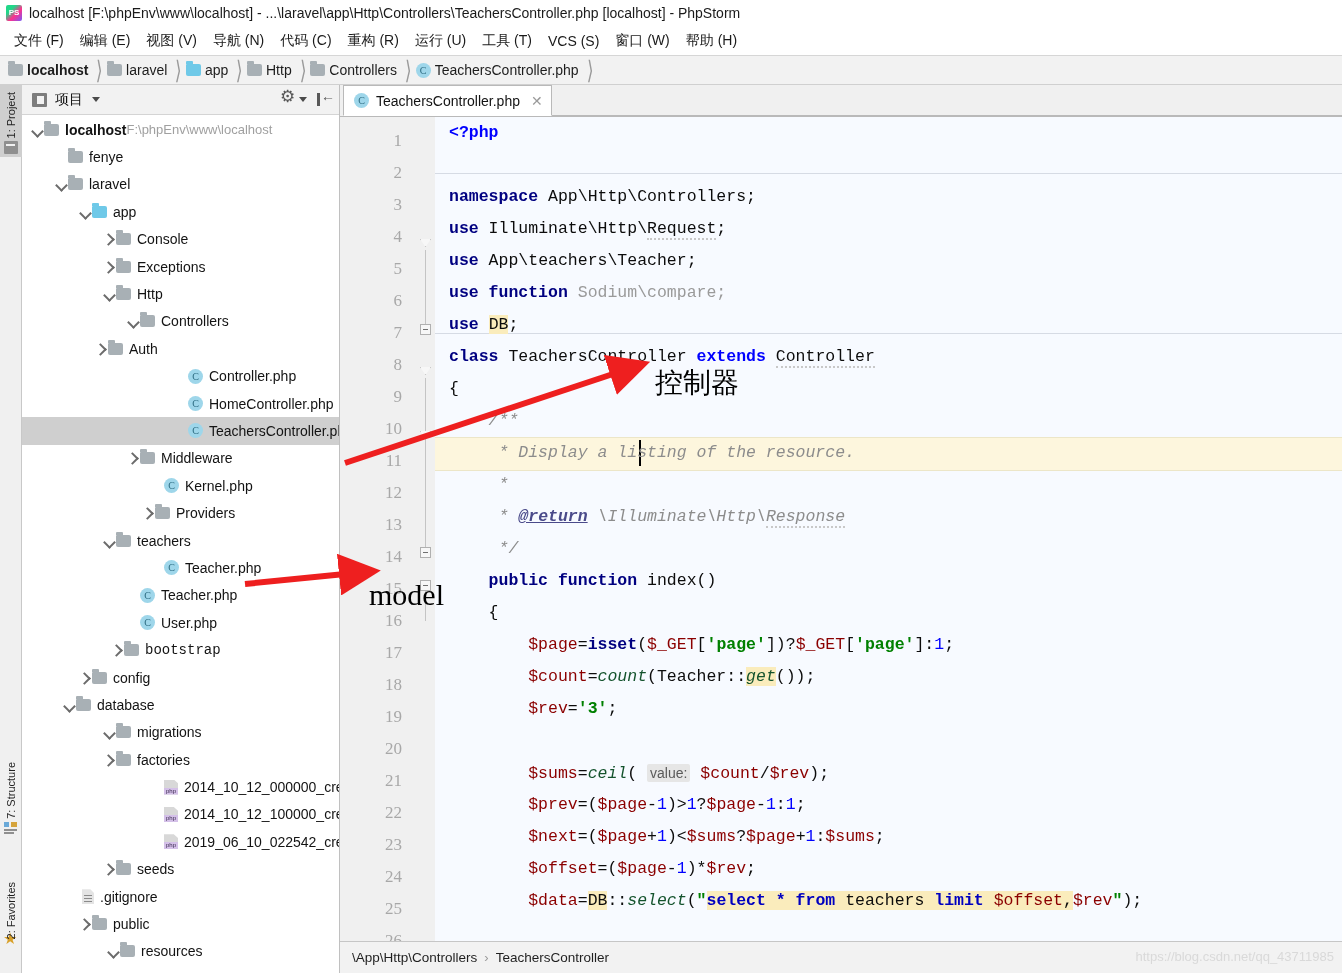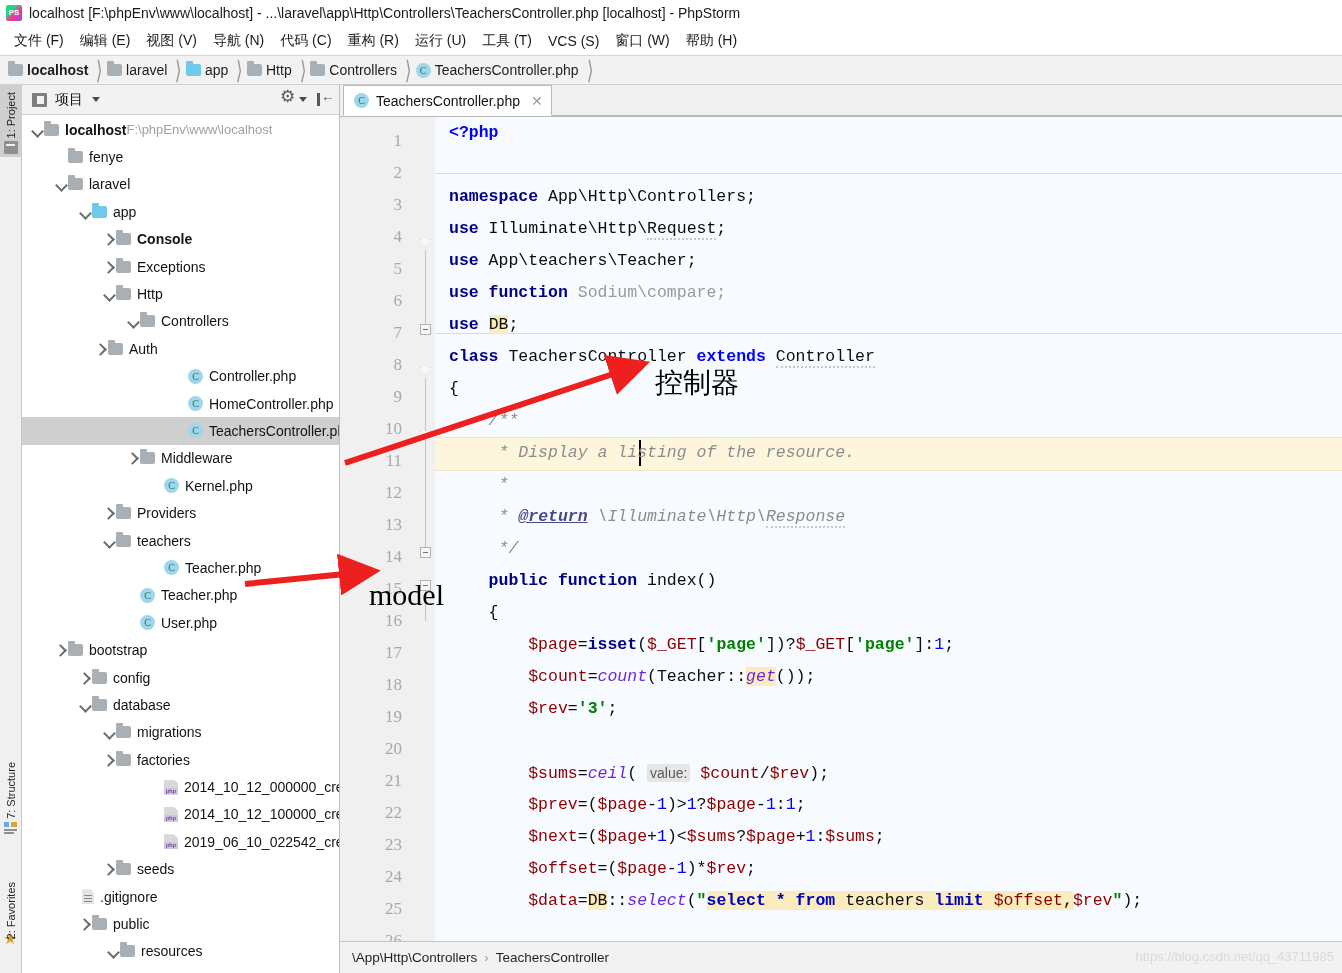--- a/index.html
+++ b/index.html
@@ -488,21 +488,21 @@
 
   
   .kw  { color: #000080; font-weight: bold; }
   .kw2 { color: #0000ff; font-weight: bold; }
   .plain { color: #0c0c0c; }
   .cmt { color: #8c8c8c; font-style: italic; }
   .cmt-tag { color: #4a4a8a; font-style: italic; font-weight: bold; text-decoration: underline; }
   .str { color: #008000; font-weight: bold; }
   .var { color: #8b0000; }
   .num { color: #0000ff; }
-  .fn  { color: #6d28d9; font-style: italic; }
+  .fn  { color: #14532d; font-style: italic; }
   .gray { color: #9a9a9a; }
   .mark { background: #faecbc; }
   .sqlkw { color: #0000c0; font-weight: bold; }
   .hintbox {
     background: #e6e6e6;
     color: #5a5a5a;
     font-size: 14px;
     padding: 1px 3px;
     border-radius: 2px;
     font-family: "Liberation Sans", sans-serif;
@@ -686,28 +686,28 @@
         <div class="tnode" style="padding-left: 32px;">
           <span class="arrow down"></span>
           <span class="folder-ico"></span>
           <span class="tlabel">laravel</span>
         </div>
         <div class="tnode" style="padding-left: 56px;">
           <span class="arrow down"></span>
           <span class="folder-ico blue"></span>
           <span class="tlabel">app</span>
         </div>
-        <div class="tnode" style="padding-left: 80px; font-weight: bold;">
-          <span class="arrow right"></span>
-          <span class="folder-ico"></span>
-          <span class="tlabel">Console</span>
-        </div>
         <div class="tnode" style="padding-left: 80px;">
           <span class="arrow right"></span>
           <span class="folder-ico"></span>
+          <span class="tlabel">Console</span>
+        </div>
+        <div class="tnode" style="padding-left: 80px;">
+          <span class="arrow right"></span>
+          <span class="folder-ico"></span>
           <span class="tlabel">Exceptions</span>
         </div>
         <div class="tnode" style="padding-left: 80px;">
           <span class="arrow down"></span>
           <span class="folder-ico"></span>
           <span class="tlabel">Http</span>
         </div>
         <div class="tnode" style="padding-left: 104px;">
           <span class="arrow down"></span>
           <span class="folder-ico"></span>
@@ -736,21 +736,21 @@
         <div class="tnode" style="padding-left: 104px;">
           <span class="arrow right"></span>
           <span class="folder-ico"></span>
           <span class="tlabel">Middleware</span>
         </div>
         <div class="tnode" style="padding-left: 128px;">
           <span class="arrow"></span>
           <span class="class-ico">C</span>
           <span class="tlabel">Kernel.php</span>
         </div>
-        <div class="tnode" style="padding-left: 80px;">
+        <div class="tnode" style="padding-left: 103px; margin-left: 16px;">
           <span class="arrow right"></span>
           <span class="folder-ico"></span>
           <span class="tlabel">Providers</span>
         </div>
         <div class="tnode" style="padding-left: 80px;">
           <span class="arrow down"></span>
           <span class="folder-ico"></span>
           <span class="tlabel">teachers</span>
         </div>
         <div class="tnode" style="padding-left: 128px;">
@@ -761,31 +761,31 @@
         <div class="tnode" style="padding-left: 104px;">
           <span class="arrow"></span>
           <span class="class-ico">C</span>
           <span class="tlabel">Teacher.php</span>
         </div>
         <div class="tnode" style="padding-left: 104px;">
           <span class="arrow"></span>
           <span class="class-ico">C</span>
           <span class="tlabel">User.php</span>
         </div>
-        <div class="tnode" style="padding-left: 32px;">
+        <div class="tnode" style="padding-left: 88px; font-family: Liberation Mono, monospace;">
           <span class="arrow right"></span>
           <span class="folder-ico"></span>
           <span class="tlabel">bootstrap</span>
         </div>
         <div class="tnode" style="padding-left: 56px;">
           <span class="arrow right"></span>
           <span class="folder-ico"></span>
           <span class="tlabel">config</span>
         </div>
-        <div class="tnode" style="padding-left: 56px;">
+        <div class="tnode" style="padding-left: 40px;">
           <span class="arrow down"></span>
           <span class="folder-ico"></span>
           <span class="tlabel">database</span>
         </div>
         <div class="tnode" style="padding-left: 80px;">
           <span class="arrow down"></span>
           <span class="folder-ico"></span>
           <span class="tlabel">migrations</span>
         </div>
         <div class="tnode" style="padding-left: 80px;">

